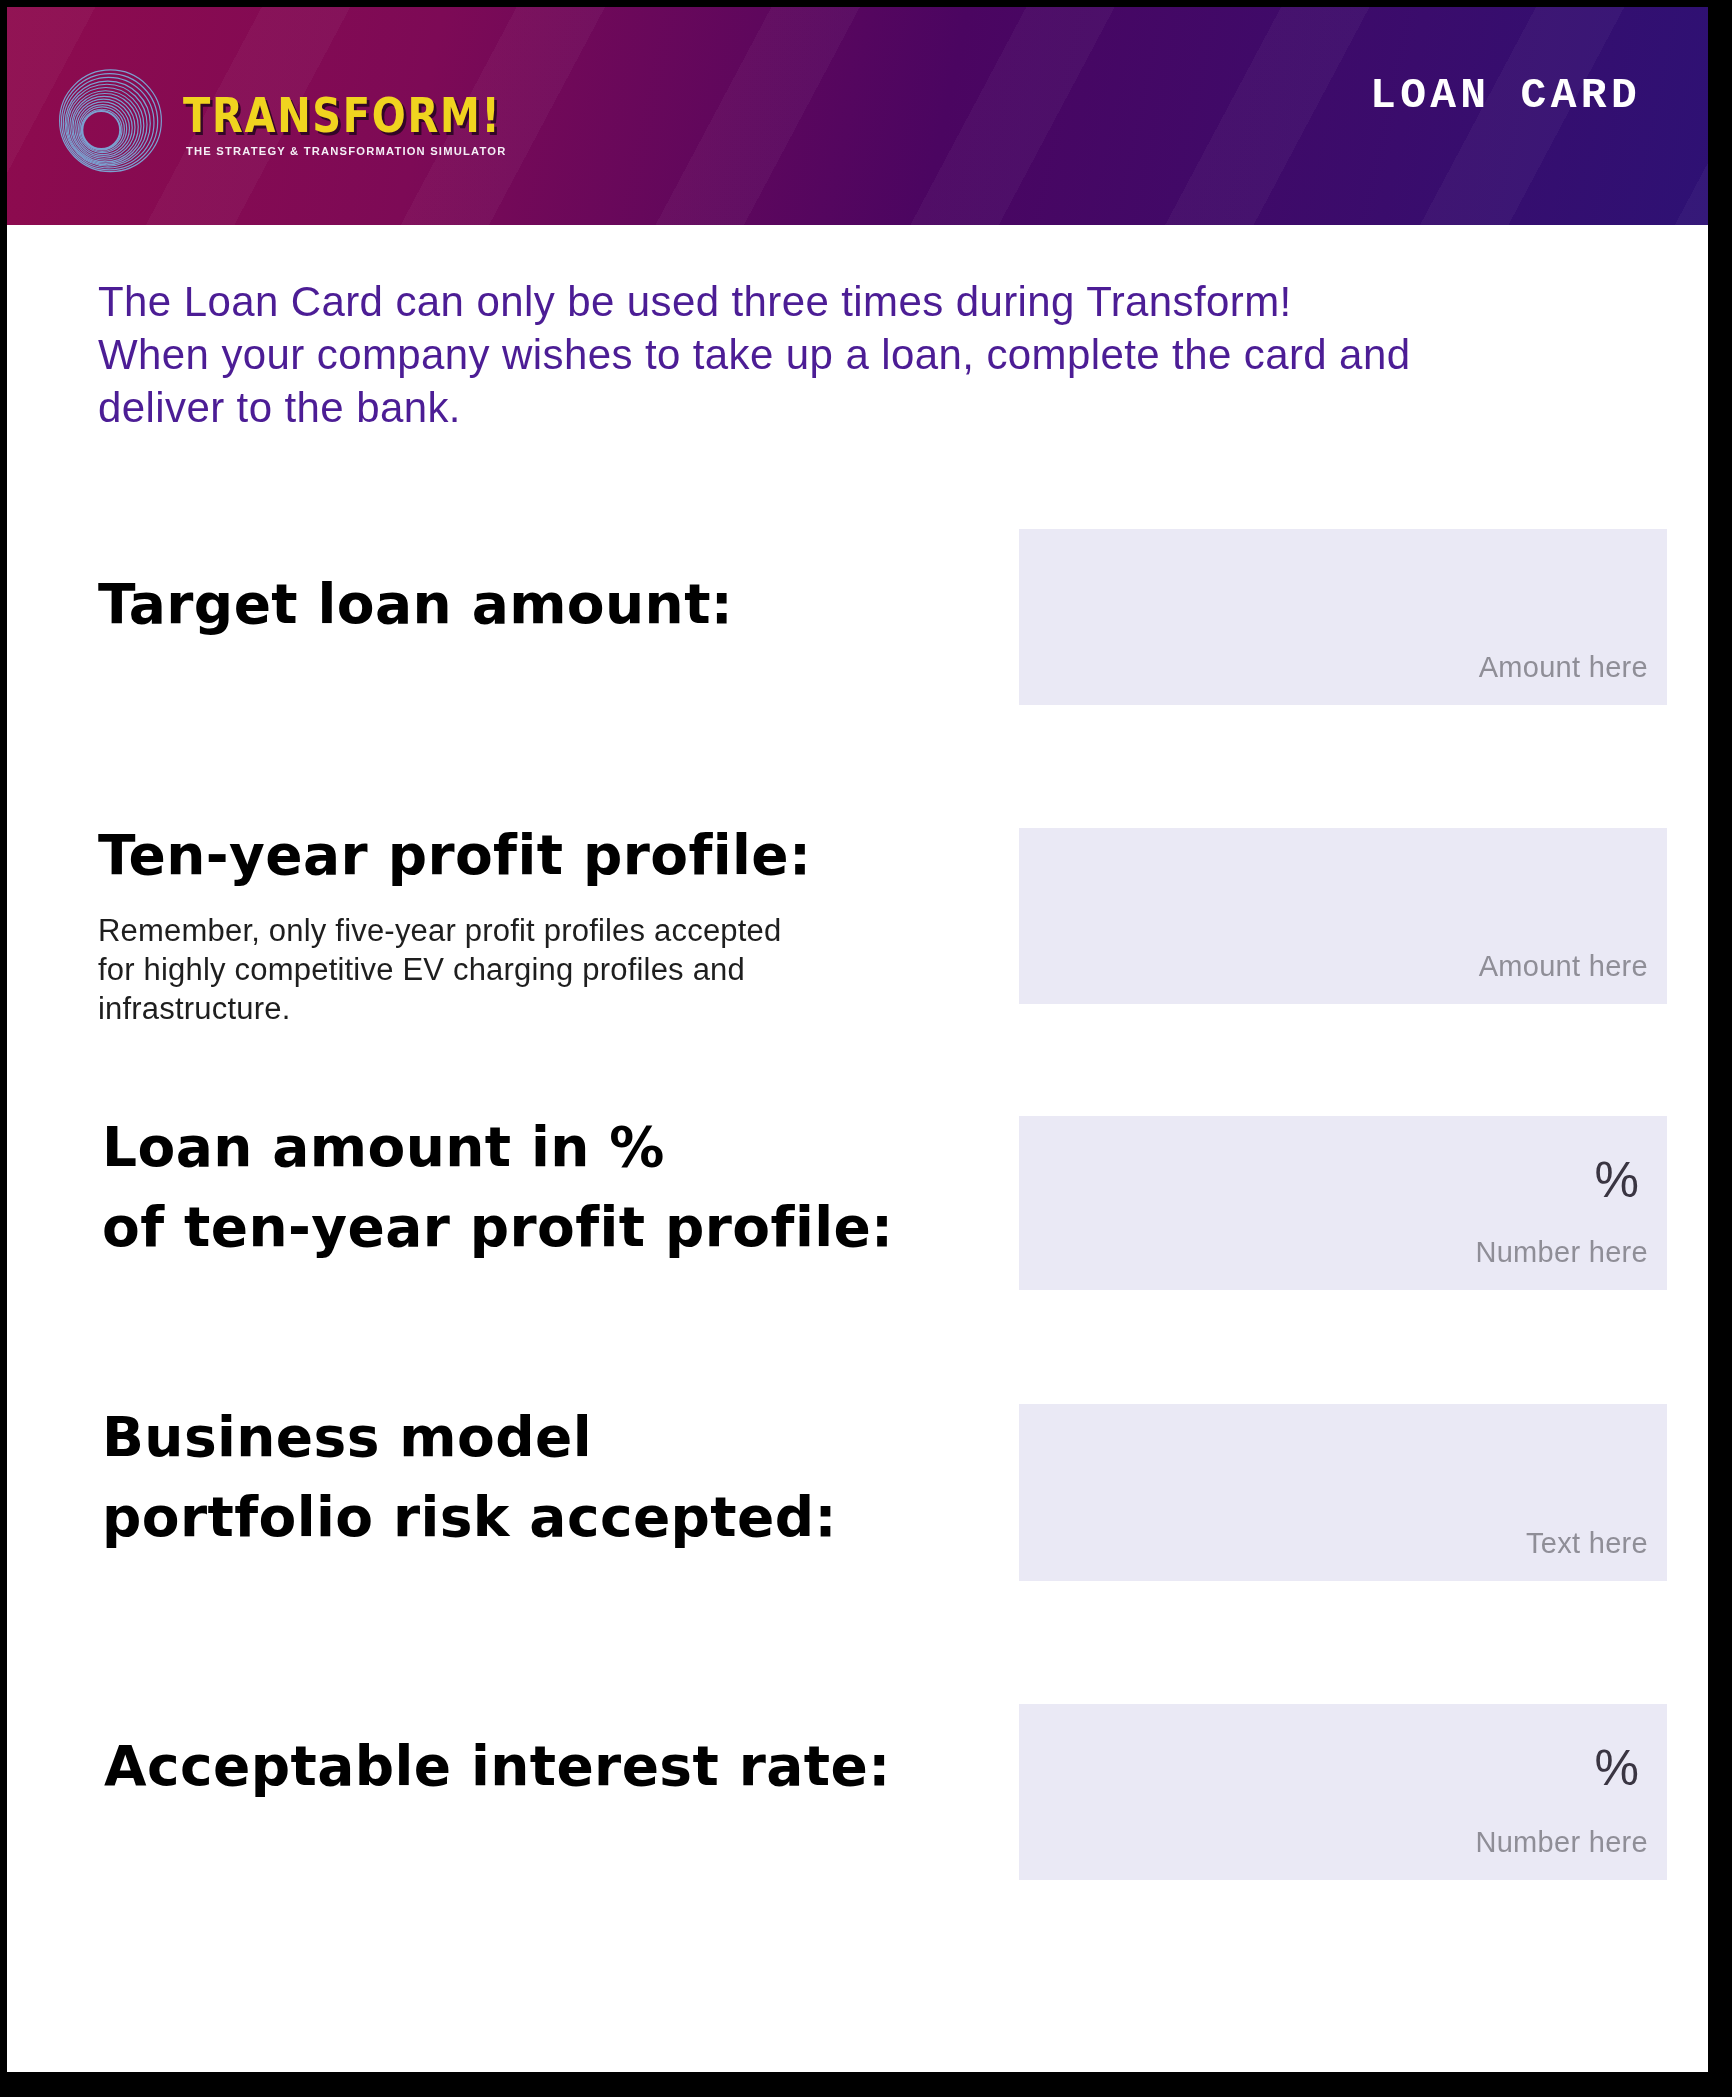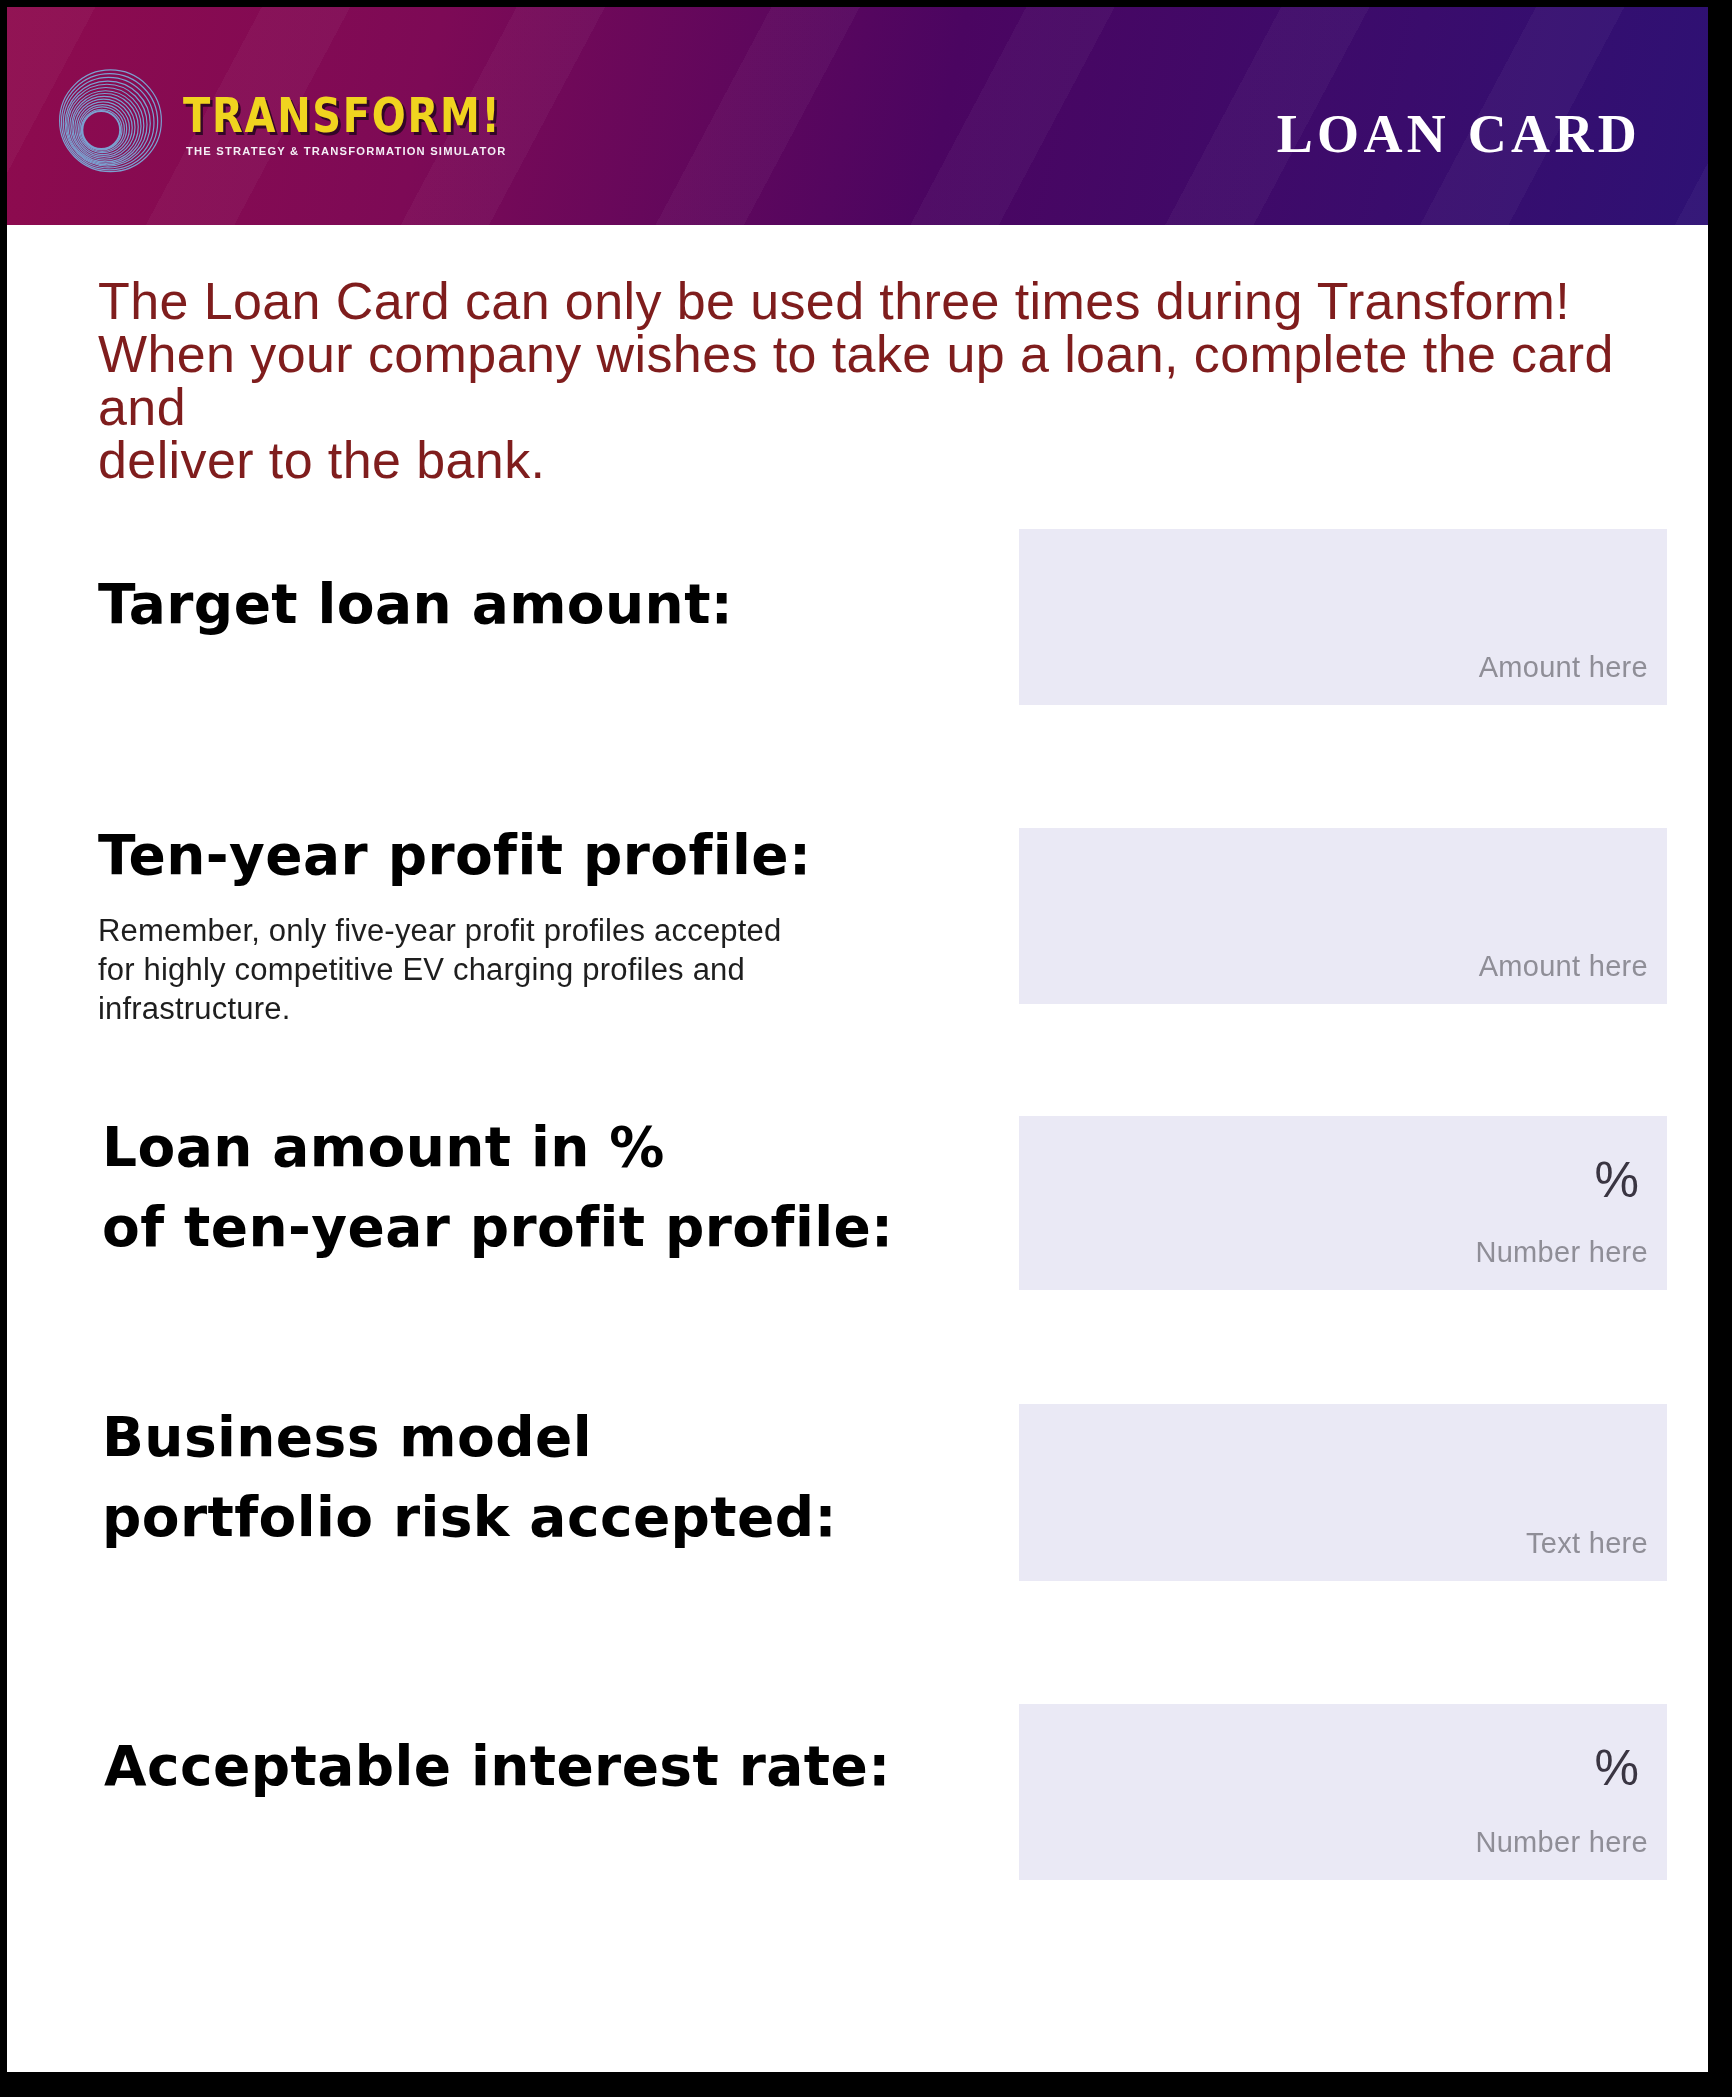--- a/index.html
+++ b/index.html
@@ -11,25 +11,25 @@
           background:linear-gradient(102deg,#8e0b4e 0%,#7d0a56 25%,#4b0561 55%,#2e1174 100%);}
   .header::after{content:"";position:absolute;inset:0;
           background:repeating-linear-gradient(118deg,rgba(255,255,255,0.035) 0 78px,rgba(255,255,255,0) 78px 225px);}
   .logo{position:absolute;left:48px;top:57px;width:111px;height:121px;}
   .brand-name{position:absolute;left:176px;top:81px;font-family:"DejaVu Sans",sans-serif;
           font-weight:bold;font-size:40px;letter-spacing:1.7px;color:#f0d41f;
           transform:scaleY(1.18);transform-origin:left top;
           text-shadow:2.6px 2.6px 0 rgba(42,6,34,0.9);white-space:nowrap;z-index:2;}
   .brand-tagline{position:absolute;left:179px;top:138px;font-size:11.2px;font-weight:bold;
           letter-spacing:1.2px;color:#f4eff6;white-space:nowrap;z-index:2;}
-  .card-title{position:absolute;right:67px;top:96px;font-family:Liberation Serif, serif;
-          font-weight:bold;font-size:54px;letter-spacing:4.3px;color:#ffffff;white-space:nowrap;z-index:2;}
+  .card-title{position:absolute;right:67px;top:64px;font-family:Liberation Mono, monospace;
+          font-weight:bold;font-size:43px;letter-spacing:4.3px;color:#ffffff;white-space:nowrap;z-index:2;}
   
-  .intro{position:absolute;left:91px;top:268px;font-size:52px;line-height:53px;
-          letter-spacing:0.4px;color:#7f1d1d;}
+  .intro{position:absolute;left:91px;top:268px;font-size:42px;line-height:53px;
+          letter-spacing:0.4px;color:#4c1d95;}
   
   .label{position:absolute;font-family:"DejaVu Sans",sans-serif;font-weight:800;
           color:#000;font-size:55px;letter-spacing:0.4px;line-height:80px;white-space:nowrap;}
   .note{position:absolute;font-size:31px;line-height:39px;letter-spacing:0.2px;color:#1e1e1e;margin-top:8px;}
   
   .inputbox{position:absolute;width:648px;background:#eae9f5;cursor:text;}
   .placeholder{position:absolute;right:19px;bottom:21px;font-size:29px;
           color:#8f8e97;letter-spacing:0.3px;white-space:nowrap;}
   .unit{position:absolute;right:28px;top:35px;font-size:50px;color:#3a3542;}
   .b1{left:1012px;top:522px;height:176px;}

